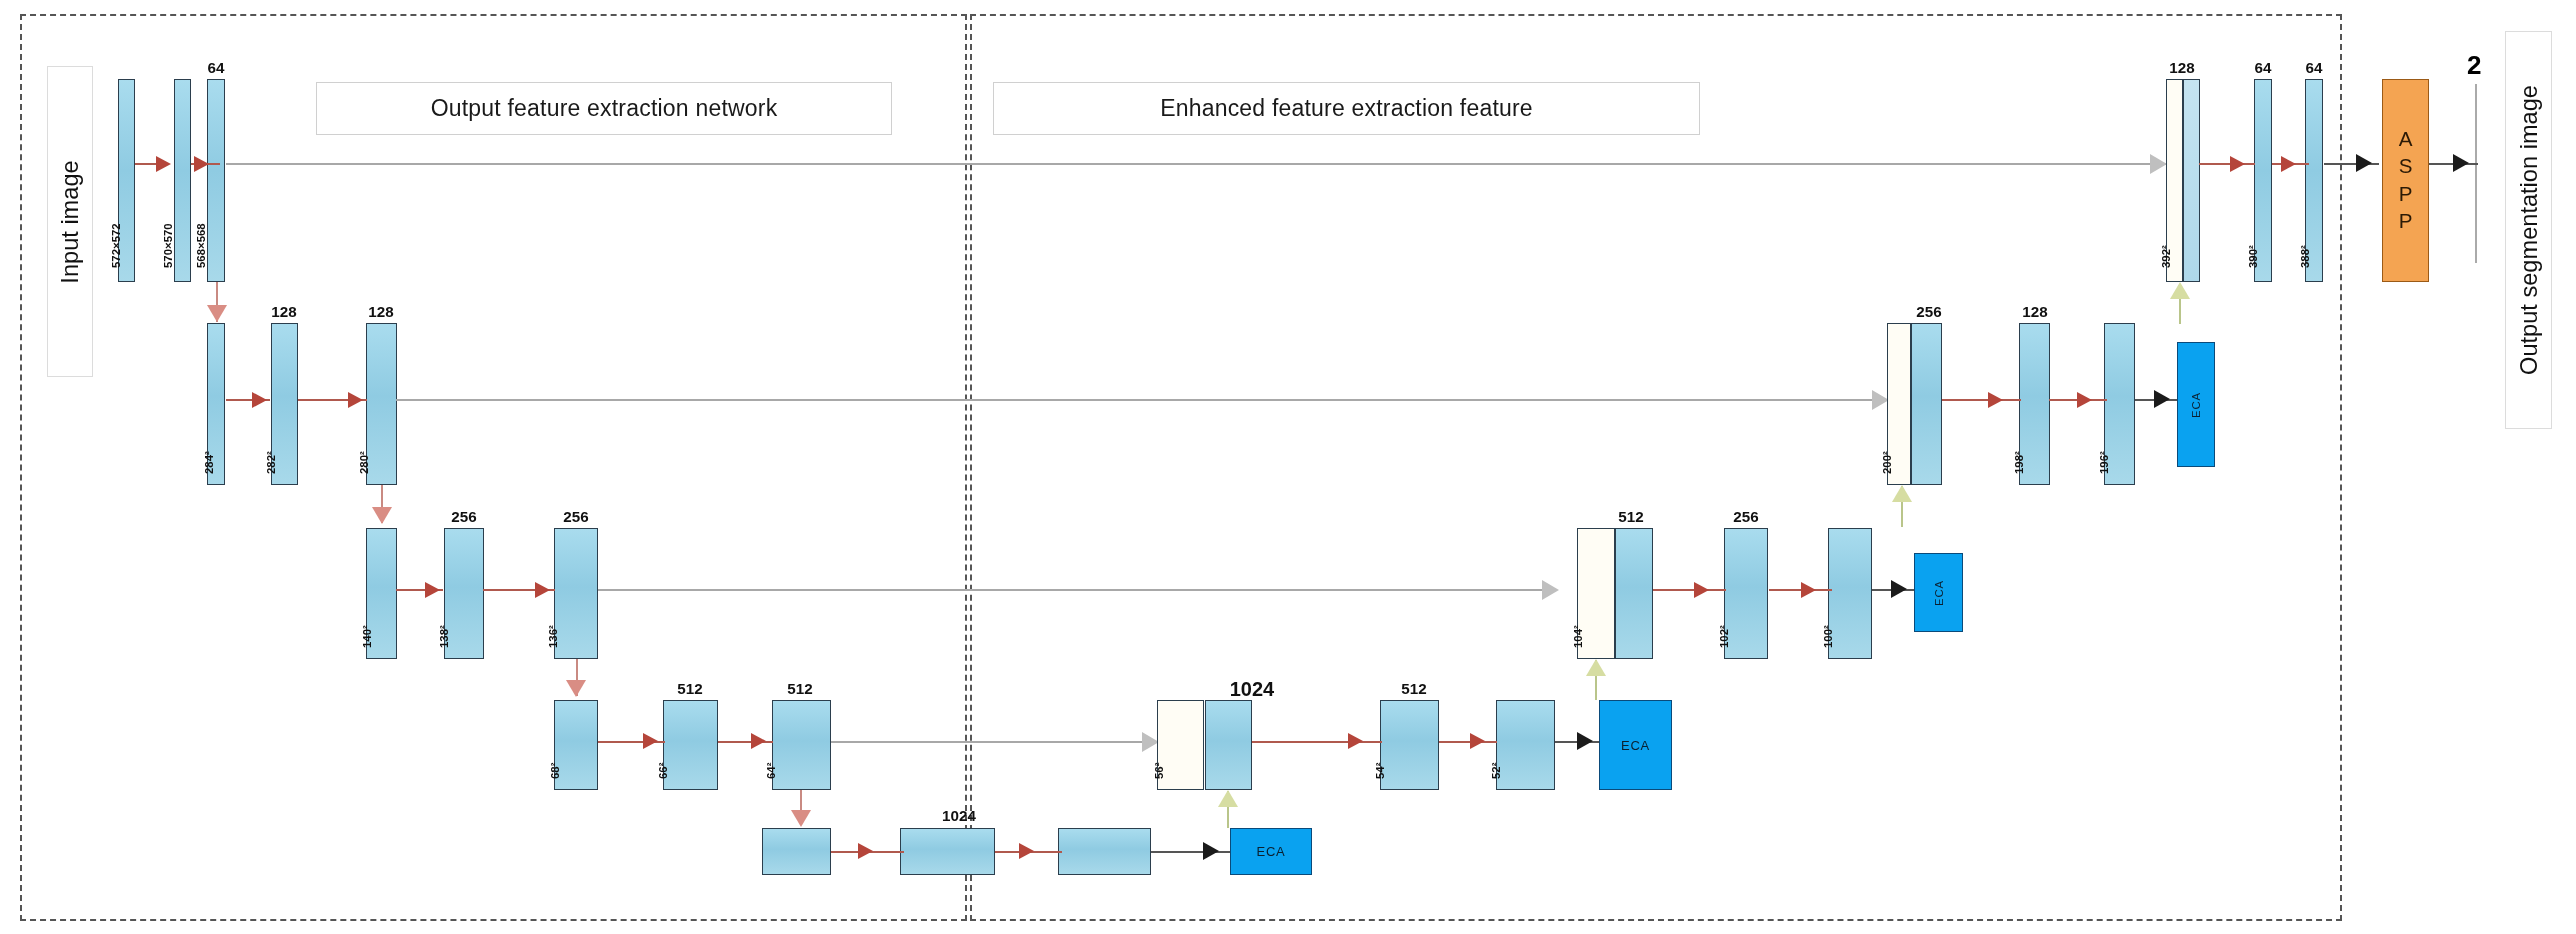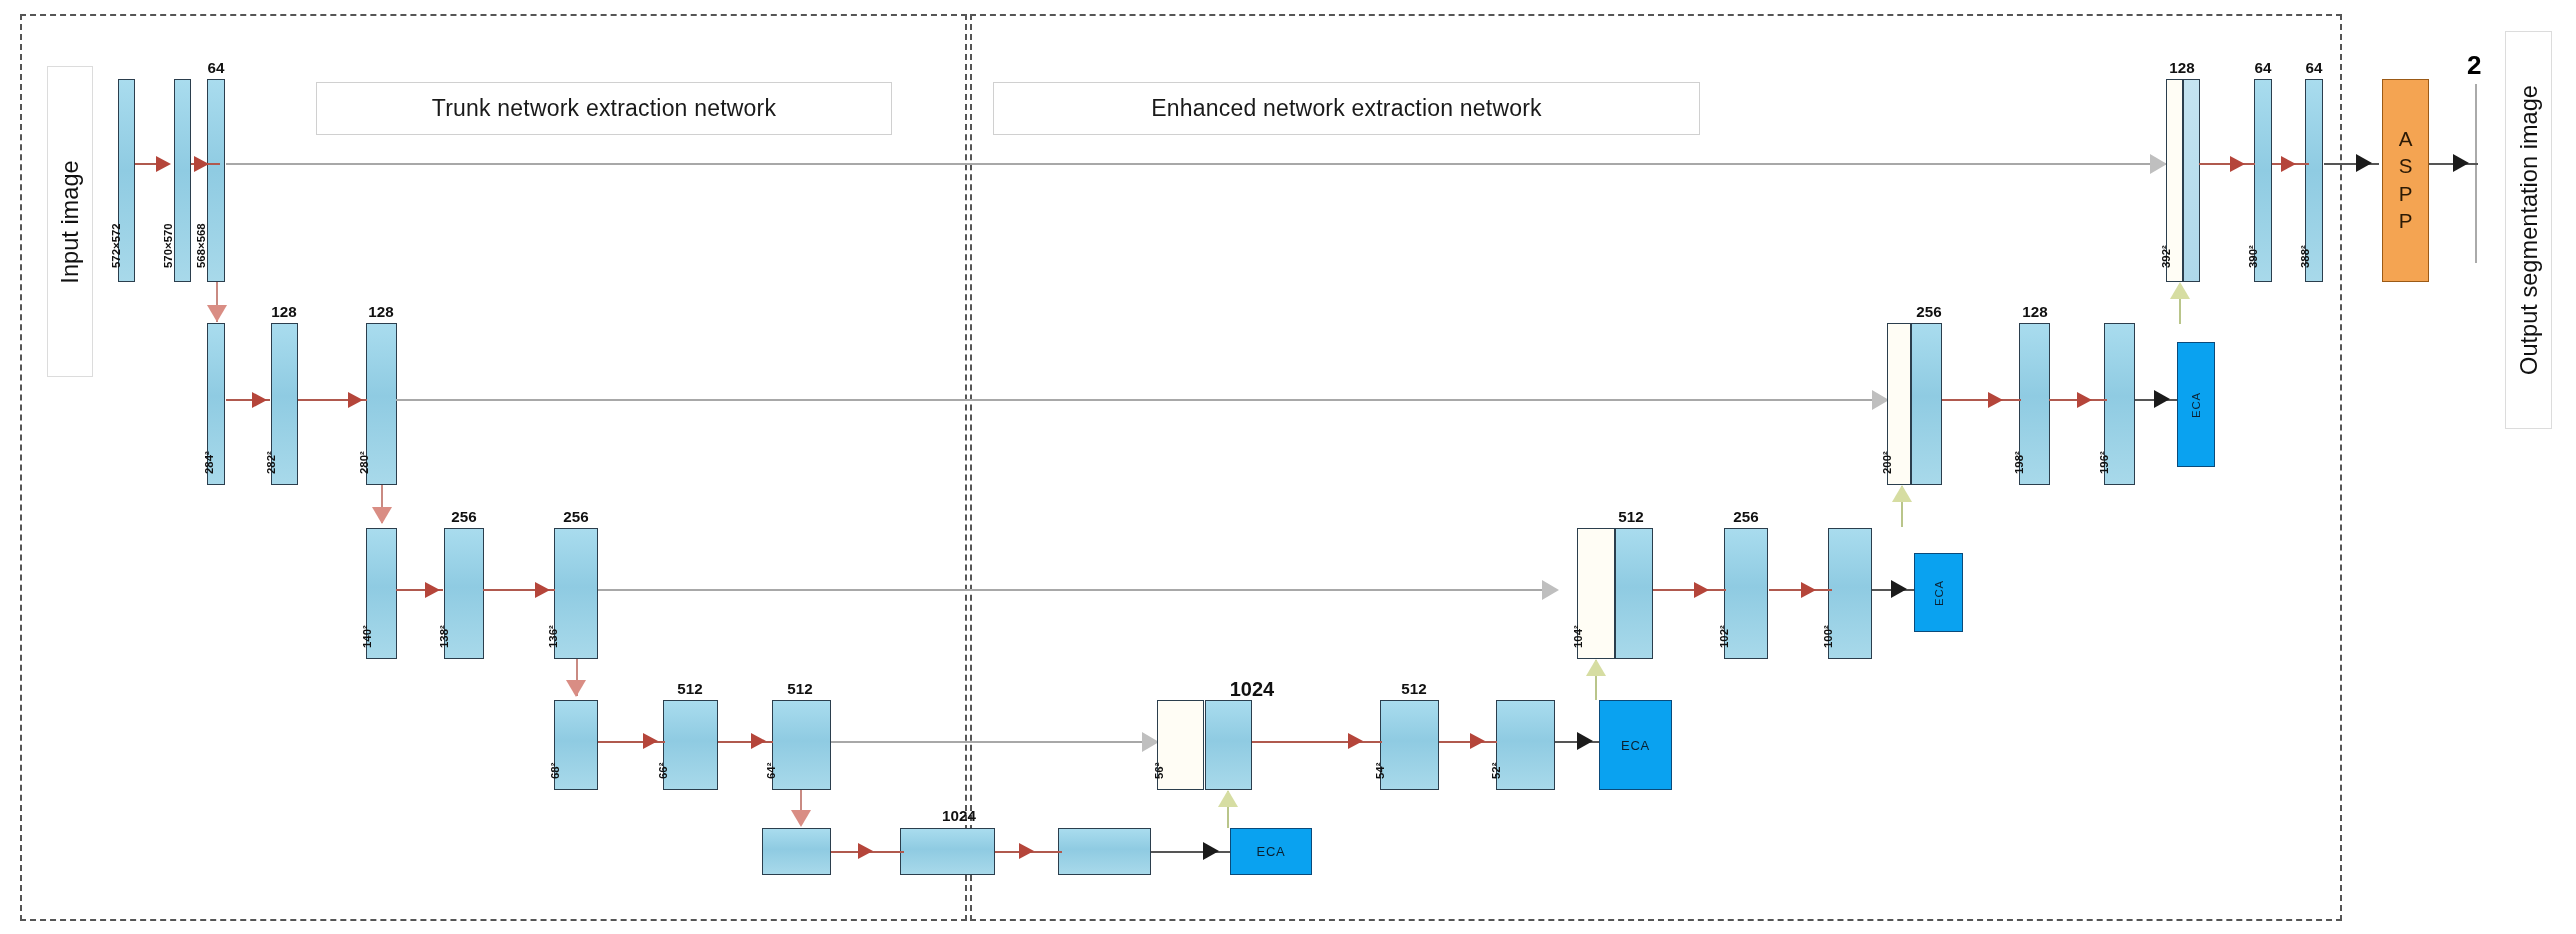--- a/index.html
+++ b/index.html
@@ -68,24 +68,24 @@
 </style>
 </head>
 <body>
 
 <div id="stage">
 
   <div class="dash-frame" style="left:20px;top:13.7px;width:947px;height:907px;"></div>
   <div class="dash-frame" style="left:970px;top:13.7px;width:1372px;height:907px;"></div>
 
   <div class="caption-box" style="left:316px;top:82px;width:576px;height:53px;">
-    <span>Trunk network extraction network</span>
+    <span>Output feature extraction network</span>
   </div>
   <div class="caption-box" style="left:993px;top:82px;width:707px;height:53px;">
-    <span>Enhanced network extraction network</span>
+    <span>Enhanced feature extraction feature</span>
   </div>
 
   <div class="vlabel-box" style="left:47px;top:66px;width:46px;height:311px;">
     <span>Input image</span>
   </div>
   <div class="vlabel-box" style="left:2505px;top:30.5px;width:47px;height:398px;">
     <span>Output segmentation image</span>
   </div>
   <div class="two-label" style="left:2467px;top:50px;">2</div>
   <div class="thin-v" style="left:2475px;top:84px;height:179px;"></div>

